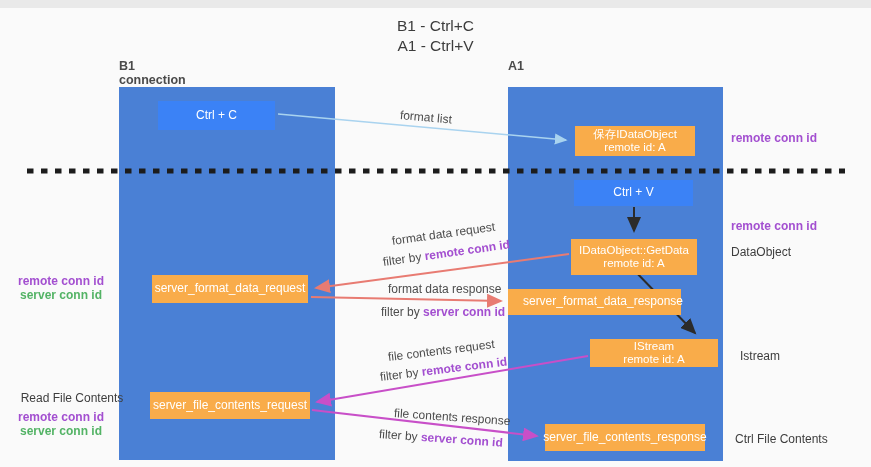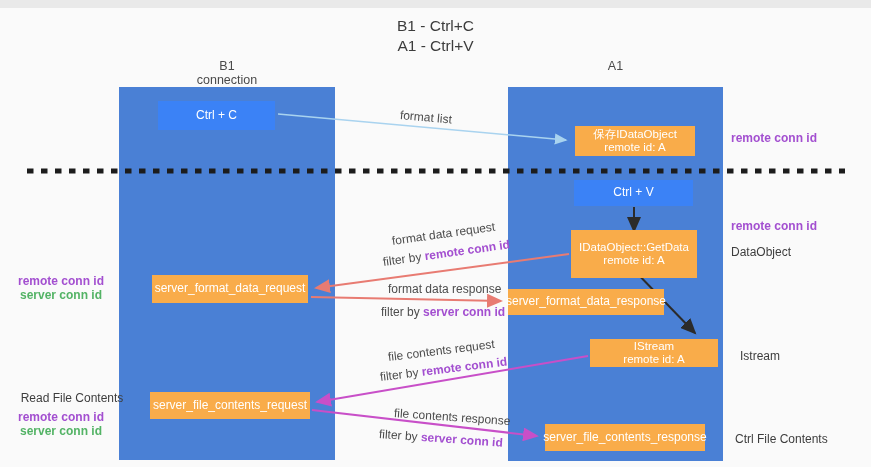--- a/index.html
+++ b/index.html
@@ -7,21 +7,21 @@
   .canvas{
     position:relative;width:871px;height:467px;background:#fafafa;
     overflow:hidden;margin:8px auto;
   }
   .abs{position:absolute;}
   .title{
     width:871px;left:0;top:8px;text-align:center;color:#3c3c3c;
     font-size:15.5px;line-height:20px;
   }
   .lane-header{
-    text-align:center;color:#4a4a4a;font-size:12.5px;line-height:14px;
+    color:#4a4a4a;font-size:12.5px;line-height:14px;font-weight:bold;
   }
   .lane{background:#4a80d5;}
   .node{
     display:flex;align-items:center;justify-content:center;text-align:center;
     color:#ffffff;font-size:12px;line-height:13.5px;
   }
   .node.green{background:#3b82f6;}
   .node.orange{background:#f9ac4a;}
   .flow-lbl{color:#4c4c4c;font-size:12px;white-space:nowrap;transform-origin:left center;}
   .bold-purple{color:#a34fd0;font-weight:700;}
@@ -97,32 +97,32 @@
     <span>
       <span style="display:block;">保存IDataObject</span>
       <span style="display:block;">remote id: A</span>
     </span>
   </div>
 
   <div class="abs node green" style="left:574px;top:172px;width:119px;height:26px;">
     <span>Ctrl + V</span>
   </div>
 
-  <div class="abs node orange" style="left:571px;top:222px;width:126px;height:48px;font-size:11.5px;">
+  <div class="abs node orange" style="left:571px;top:231px;width:126px;height:36px;font-size:11.5px;">
     <span>
       <span style="display:block;">IDataObject::GetData</span>
       <span style="display:block;">remote id: A</span>
     </span>
   </div>
 
   <div class="abs node orange" style="left:152px;top:267px;width:156px;height:28px;">
     <span>server_format_data_request</span>
   </div>
 
-  <div class="abs node orange" style="left:508px;top:281px;width:156px;height:26px;">
+  <div class="abs node orange" style="left:508px;top:281px;width:156px;height:26px;padding-left:17px;">
     <span>server_format_data_response</span>
   </div>
 
   <div class="abs node orange" style="left:590px;top:331px;width:128px;height:28px;font-size:11.5px;">
     <span>
       <span style="display:block;">IStream</span>
       <span style="display:block;">remote id: A</span>
     </span>
   </div>
 

